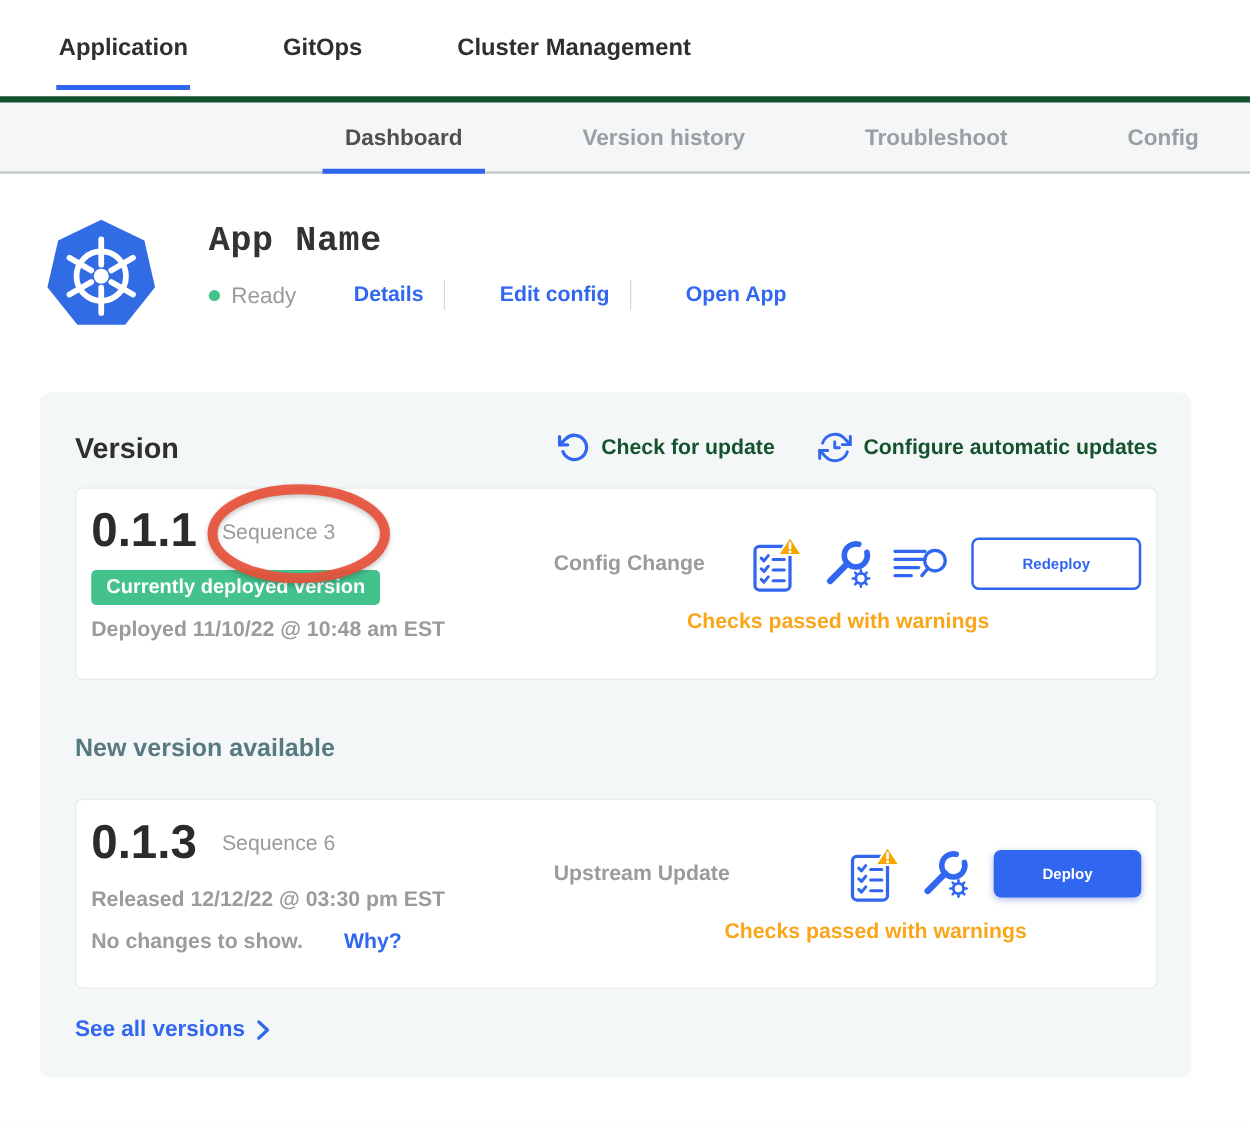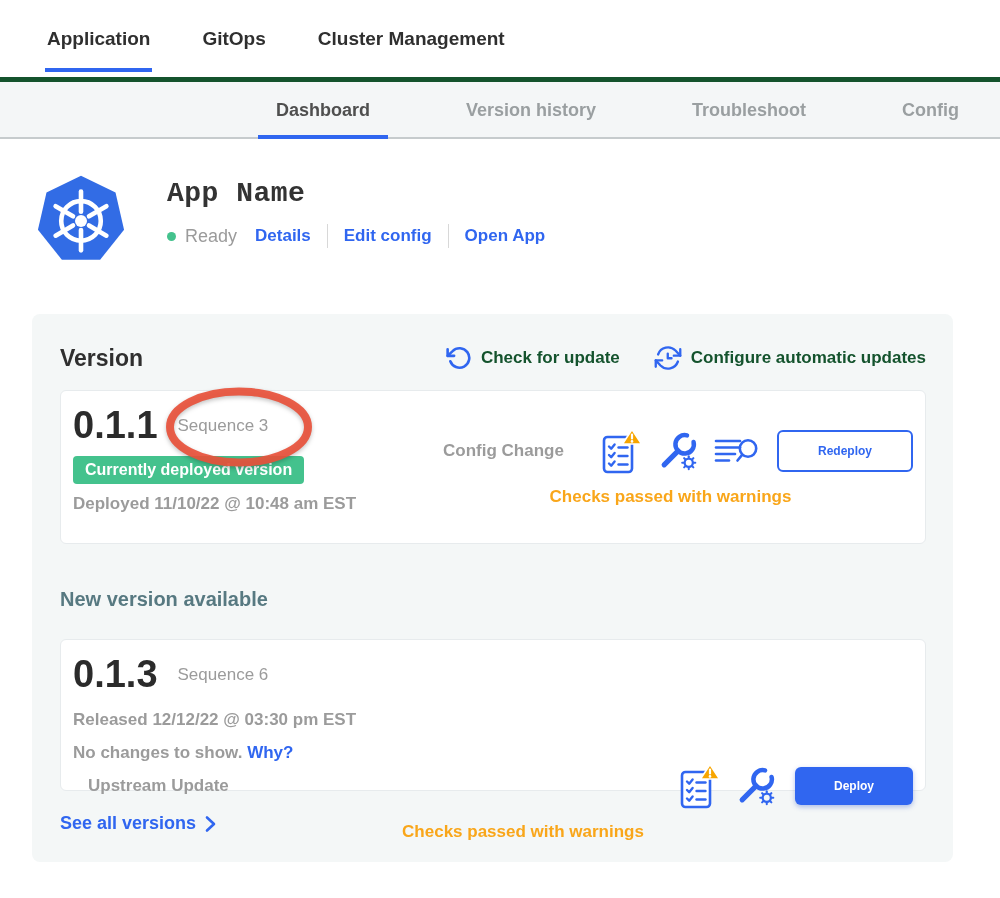--- a/index.html
+++ b/index.html
@@ -2,50 +2,50 @@
 <html><head>
 <meta charset="utf-8">
 <style>
   * { box-sizing: border-box; }
   html,body { margin:0; padding:0; }
   body {
     width:1000px; height:898px; overflow:hidden; position:relative;
     background:#fff; font-family:"Liberation Sans", sans-serif; color:#323232;
   }
   
-  .topnav { height:77px; display:flex; align-items:flex-end; gap:48px; padding-left:45px; background:#fff; }
+  .topnav { height:77px; display:flex; align-items:flex-end; gap:72px; padding-left:45px; background:#fff; }
   .topnav .nav-item { font-size:19px; font-weight:700; color:#2f2f2f; padding:8px 2px 18px;
     border-bottom:4px solid transparent; margin-bottom:5px; cursor:pointer; }
   .topnav .nav-item.active { border-bottom-color:#3066f0; }
   
   .subnav { height:62px; background:#f4f6f7; border-top:5px solid #14532d; border-bottom:2px solid #c6cbcd;
     display:flex; align-items:flex-end; gap:60px; padding-left:258px; white-space:nowrap; }
   .subnav .tab { font-size:18px; font-weight:600; color:#9a9fa1; padding:0 18px 14px;
     border-bottom:4px solid transparent; margin-bottom:-2px; cursor:pointer; }
   .subnav .tab.active { color:#4f4f4f; border-bottom-color:#3066f0; }
   
   .app-header { display:flex; gap:40px; margin:35px 0 0 35px; align-items:flex-start; }
   .app-logo { width:92px; height:92px; flex:0 0 auto; }
   .app-title { font-size:28px; font-weight:700; margin:4px 0 0 0; color:#333; letter-spacing:.5px;font-family:Liberation Mono, monospace; }
   .status-row { display:flex; align-items:center; margin-top:15px; }
   .status-dot { width:9px; height:9px; border-radius:50%; background:#44c28d; margin-right:9px; }
   .status-text { font-size:18px; font-weight:500; color:#9b9b9b; margin-right:18px; }
-  .hlink { color:#3066f0; font-size:17px; font-weight:700; text-decoration:none; cursor:pointer; }
+  .hlink { color:#3066f0; font-size:17px; font-weight:700; text-decoration:none; cursor:pointer;margin-left:28px; }
   .pipe { width:1px; height:24px; background:#d8d8d8; margin:0 16px; }
   
   .version-panel { width:921px; margin:48px 0 0 32px; background:#f4f7f7; border-radius:8px;
     padding:30px 27px 24px 28px; height:548px; }
   .panel-head { display:flex; align-items:center; }
   .panel-title { font-size:23px; font-weight:700; margin:0; color:#2f2f2f; }
   .head-actions { margin-left:auto; display:flex; gap:34px; }
   .action-link { display:flex; align-items:center; gap:9px; color:#14532d; font-size:17px; font-weight:700; cursor:pointer; }
   
   .version-card { position:relative; background:#fff; border:1px solid #e7ebed; border-radius:6px;
     margin-top:18px; height:154px; padding:14px 12px; display:flex; }
-  .version-card.second { height:152px; margin-top:28px;flex-direction:column; }
+  .version-card.second { height:152px; margin-top:28px; }
   .card-left { width:355px; flex:0 0 auto; }
   .version-row { display:flex; align-items:center; gap:20px; }
   .version-number { font-size:38px; font-weight:700; color:#2b2b2b; line-height:1.1; }
   .sequence { font-size:17px; color:#9b9b9b; }
   .deployed-badge { display:inline-block; margin-top:9px; background:#44c28d; color:#fff;
     font-size:16px; font-weight:700; padding:5px 12px; border-radius:4px; }
   .meta-line { margin-top:10px; font-size:17px; font-weight:600; color:#9b9b9b; }
   .meta-line .hlink { font-size:17px; }
   .card-right { flex:1; display:flex; flex-direction:column; justify-content:center; }
   .card-right-top { display:flex; align-items:center;margin-left:15px; }

